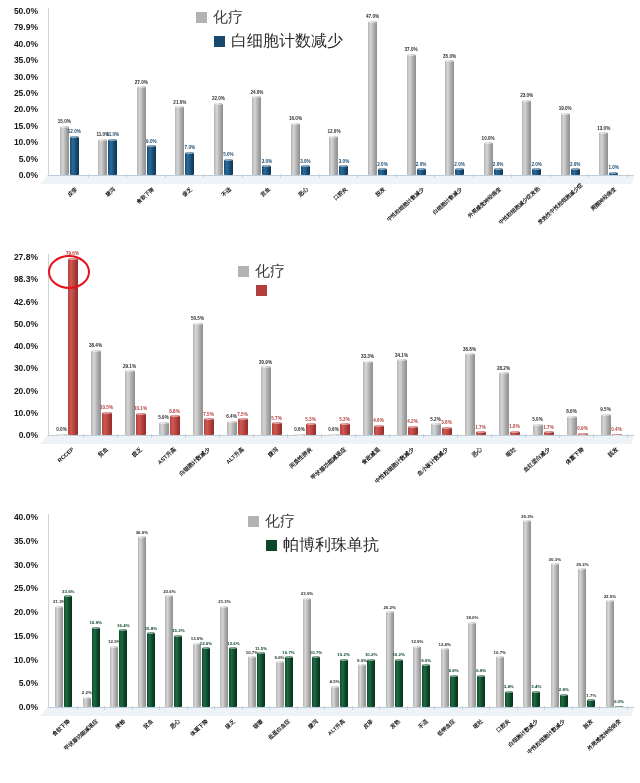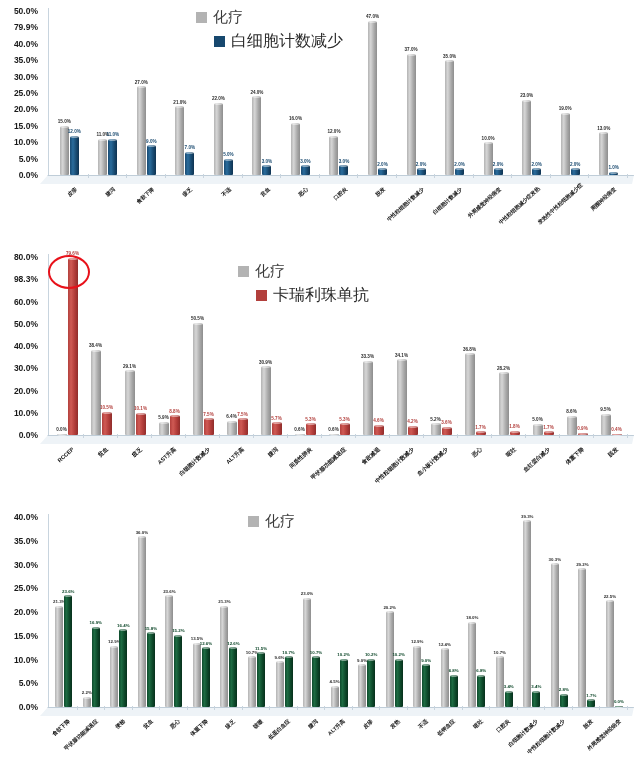--- a/index.html
+++ b/index.html
@@ -244,23 +244,23 @@
     <div class="plot-area">
       <div class="floor" style="left: 40px; top: 195px; width: 594px; height: 8px; clip-path: polygon(0px 100%, 8px 0px, 100% 0px, calc(100% - 2px) 100%);"></div>
       <div class="axis-line axis-vert" style="left: 48px; top: 14px; height: 181px;"></div>
       <div class="yaxis" style="width: 38px;">
         <div class="ytick" style="top: 195px;">0.0%</div>
         <div class="ytick" style="top: 172.75px;">10.0%</div>
         <div class="ytick" style="top: 150.5px;">20.0%</div>
         <div class="ytick" style="top: 128.25px;">30.0%</div>
         <div class="ytick" style="top: 106px;">40.0%</div>
         <div class="ytick" style="top: 83.75px;">50.0%</div>
-        <div class="ytick" style="top: 61.5px;">60.0%</div>
+        <div class="ytick" style="top: 61.5px;">42.6%</div>
         <div class="ytick" style="top: 39.25px;">98.3%</div>
-        <div class="ytick" style="top: 17px;">80.0%</div>
+        <div class="ytick" style="top: 17px;">27.8%</div>
       </div>
       <div class="bars" style="left: 50px; top: 14px; width: 578px; height: 181px;">
         <div class="slot">
           <div class="bar gray" style="width: 10px; height: 1.2px;">
             <span class="dlabel g" style="font-size: 4.6px;">0.0%</span>
           </div>
           <div class="bar red" style="width: 10px; height: 177.11px;">
             <span class="dlabel r" style="font-size: 4.6px;">79.6%</span>
           </div>
         </div>
@@ -429,21 +429,20 @@
         <div class="xlab" style="font-size: 5.6px; left: 529.08px; top: 0px; width: 52px;">体重下降</div>
         <div class="xlab" style="font-size: 5.6px; left: 563.08px; top: 0px; width: 52px;">脱发</div>
       </div>
       <div class="legend" style="left: 238px; top: 22px;">
         <div class="legend-row">
           <span class="legend-swatch" style="background: rgb(179, 179, 179);"></span>
           <span class="legend-text">化疗</span>
         </div>
         <div class="legend-row" style="margin-left: 18px;">
           <span class="legend-swatch" style="background: rgb(178, 63, 60);"></span>
-          <span class="legend-text bold" style="font-size: 16px;">卡瑞利珠单抗</span>
         </div>
       </div>
       <div class="highlight-ellipse" style="left: 48px; top: 15px; width: 38px; height: 30px;"></div>
     </div>
   </div>
 <div class="chart-block" id="chart3">
     <div class="plot-area">
       <div class="floor" style="left: 40px; top: 205px; width: 594px; height: 8px; clip-path: polygon(0px 100%, 8px 0px, 100% 0px, calc(100% - 2px) 100%);"></div>
       <div class="axis-line axis-vert" style="left: 48px; top: 12px; height: 193px;"></div>
       <div class="yaxis" style="width: 38px;">
@@ -669,15 +668,19 @@
         <div class="xlab" style="font-size: 5.4px; left: 476.97px; top: 0px; width: 58px;">白细胞计数减少</div>
         <div class="xlab" style="font-size: 5.4px; left: 504.493px; top: 0px; width: 58px;">中性粒细胞计数减少</div>
         <div class="xlab" style="font-size: 5.4px; left: 532.017px; top: 0px; width: 58px;">脱发</div>
         <div class="xlab" style="font-size: 5.4px; left: 559.541px; top: 0px; width: 58px;">外周感觉神经病变</div>
       </div>
       <div class="legend" style="left: 248px; top: 10px;">
         <div class="legend-row">
           <span class="legend-swatch" style="background: rgb(179, 179, 179);"></span>
           <span class="legend-text">化疗</span>
         </div>
+        <div class="legend-row" style="margin-left: 18px;">
+          <span class="legend-swatch" style="background: rgb(13, 71, 41);"></span>
+          <span class="legend-text bold" style="font-size: 16px;">帕博利珠单抗</span>
+        </div>
       </div>
     </div>
   </div>
 
 </body></html>

